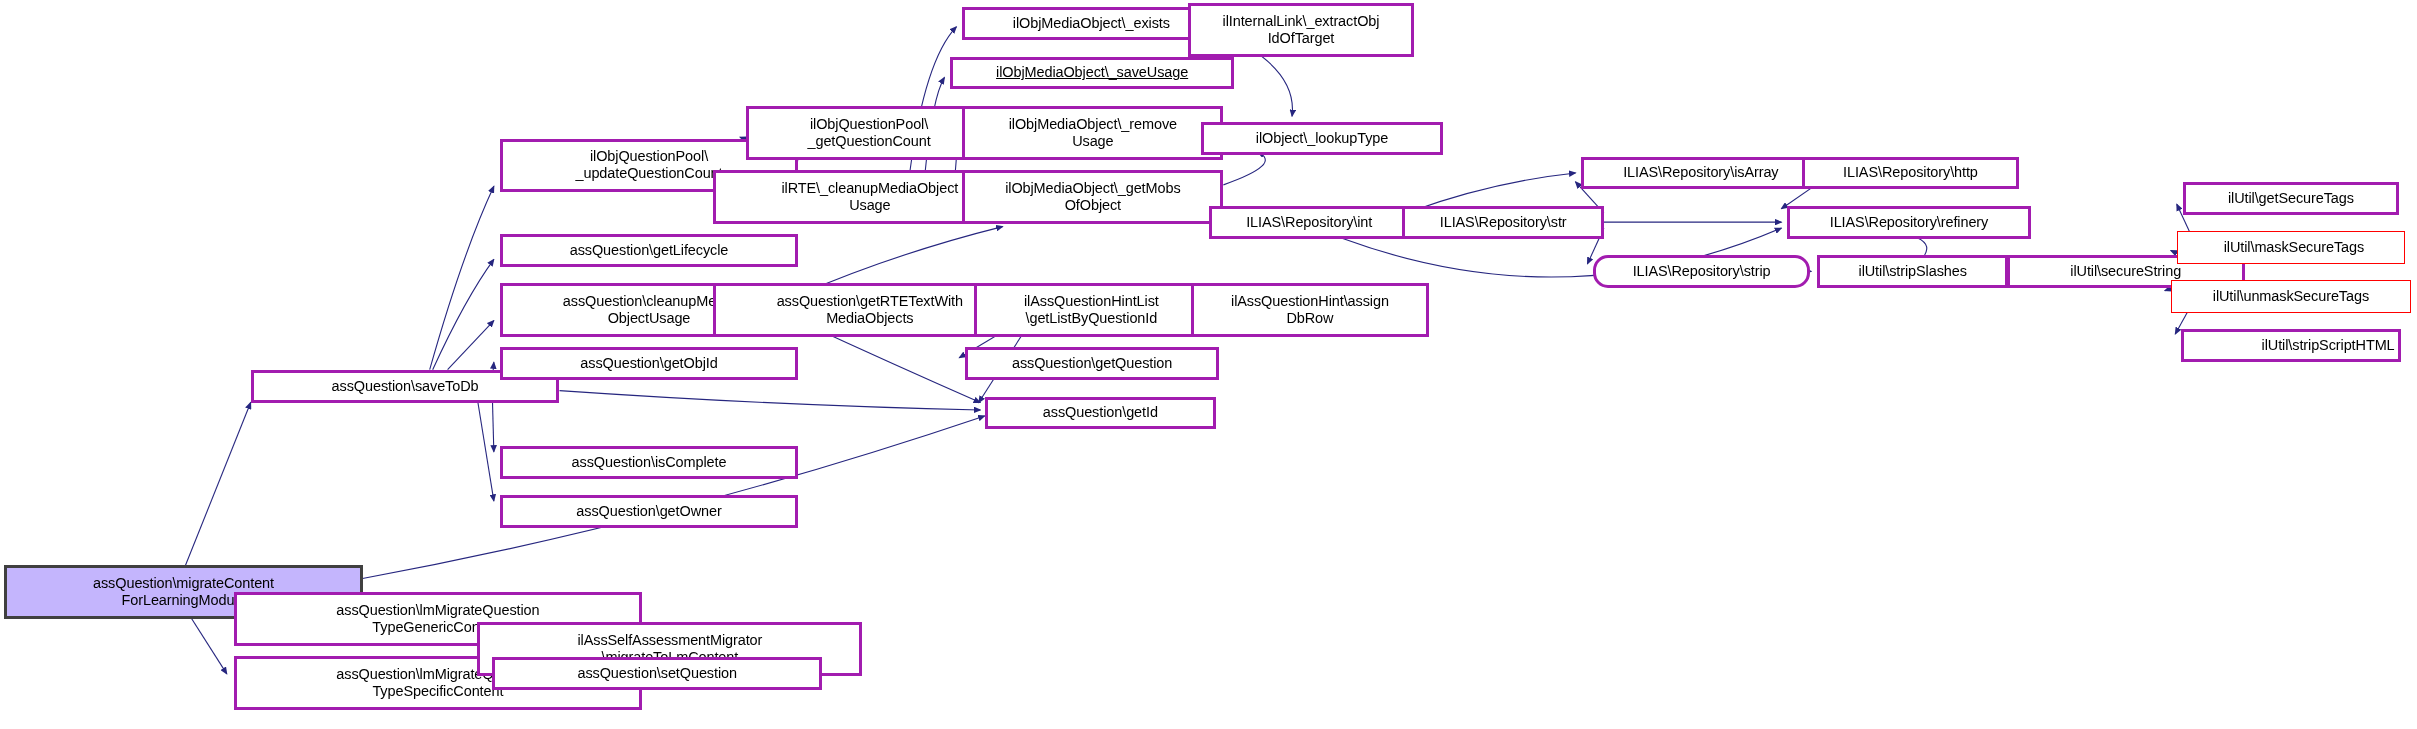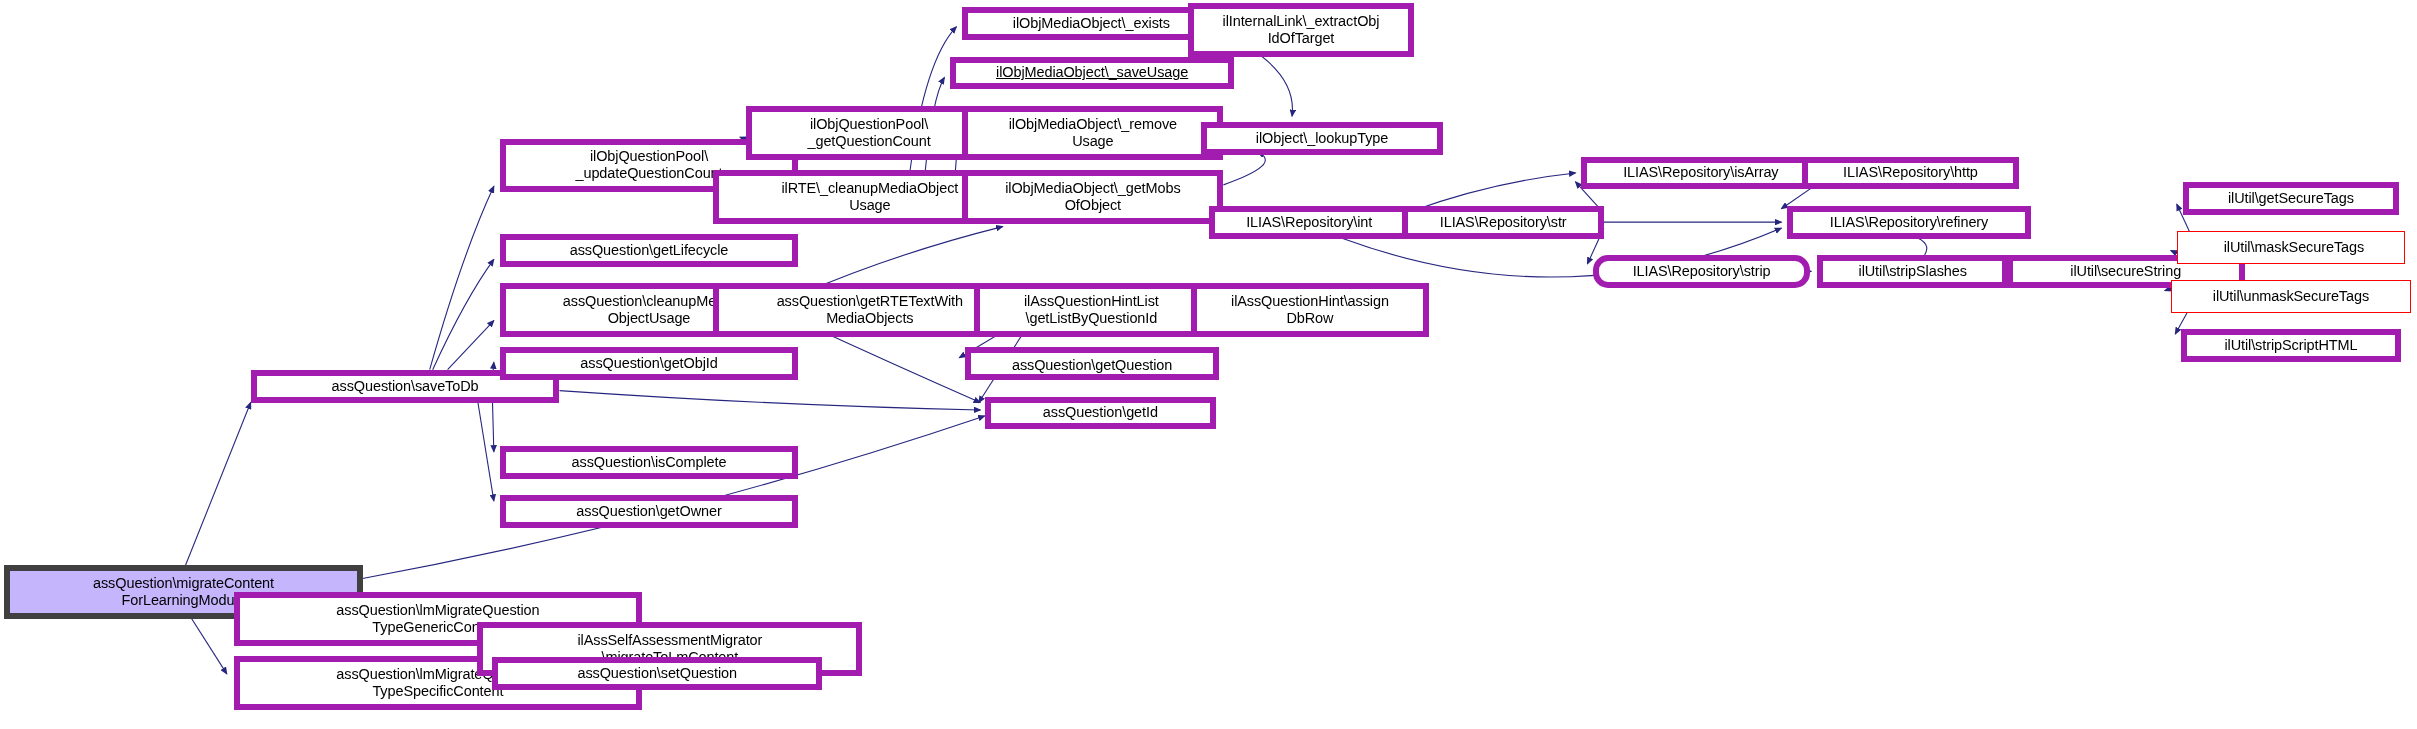--- a/index.html
+++ b/index.html
@@ -2,21 +2,21 @@
 <html><head>
 <meta charset="utf-8">
 <style>
   html,body{margin:0;padding:0;background:#ffffff;}
   body{font-family:"Liberation Sans",sans-serif;}
   #canvas{position:relative;width:2417px;height:729px;background:#fff;overflow:hidden;}
   svg#edges{position:absolute;left:0;top:0;width:2417px;height:729px;pointer-events:none;}
   .node{
     position:absolute;
     box-sizing:border-box;
-    border:6px solid #a21caf;
+    border:3px solid #a21caf;
     background:#ffffff;
     display:flex;
     align-items:center;
     justify-content:center;
     text-align:center;
     font-size:13.5px;
     line-height:15.5px;
     color:#000000;
     letter-spacing:-0.1px;
     white-space:pre-line;
@@ -101,21 +101,21 @@
       <div class="node" style="left: 499.812px; top: 445.748px; width: 298.395px; height: 32.7975px; font-size: 14.4906px; line-height: 17.0994px;"><span>assQuestion\isComplete</span></div>
       <div class="node" style="left: 499.812px; top: 494.945px; width: 298.395px; height: 32.7975px; font-size: 14.4906px; line-height: 17.0994px;"><span>assQuestion\getOwner</span></div>
       <div class="node" style="left: 745.988px; top: 105.847px; width: 246.176px; height: 53.6687px; font-size: 14.4906px; line-height: 17.0994px;"><span>ilObjQuestionPool\
 _getQuestionCount</span></div>
       <div class="node" style="left: 713.164px; top: 169.951px; width: 313.315px; height: 53.6687px; font-size: 14.4906px; line-height: 17.0994px;"><span>ilRTE\_cleanupMediaObject
 Usage</span></div>
       <div class="node" style="left: 713.164px; top: 283.252px; width: 313.315px; height: 53.6687px; font-size: 14.4906px; line-height: 17.0994px;"><span>assQuestion\getRTETextWith
 MediaObjects</span></div>
       <div class="node" style="left: 974.26px; top: 283.252px; width: 234.24px; height: 53.6687px; font-size: 14.4906px; line-height: 17.0994px;"><span>ilAssQuestionHintList
 \getListByQuestionId</span></div>
-      <div class="node" style="left: 965.308px; top: 347.356px; width: 253.636px; height: 32.7975px; font-size: 14.4906px; line-height: 17.0994px; align-items: flex-end;"><span>assQuestion\getQuestion</span></div>
+      <div class="node" style="left: 965.308px; top: 347.356px; width: 253.636px; height: 32.7975px; font-size: 14.4906px; line-height: 17.0994px;"><span>assQuestion\getQuestion</span></div>
       <div class="node" style="left: 984.704px; top: 396.552px; width: 231.256px; height: 32.7975px; font-size: 14.4906px; line-height: 17.0994px;"><span>assQuestion\getId</span></div>
       <div class="node" style="left: 962.324px; top: 7.45399px; width: 258.112px; height: 32.7975px; font-size: 14.4906px; line-height: 17.0994px;"><span>ilObjMediaObject\_exists</span></div>
       <div class="node" style="left: 950.388px; top: 56.6503px; width: 283.475px; height: 32.7975px; font-size: 14.4906px; line-height: 17.0994px; text-decoration: underline;"><span>ilObjMediaObject\_saveUsage</span></div>
       <div class="node" style="left: 962.324px; top: 105.847px; width: 261.096px; height: 53.6687px; font-size: 14.4906px; line-height: 17.0994px;"><span>ilObjMediaObject\_remove
 Usage</span></div>
       <div class="node" style="left: 962.324px; top: 169.951px; width: 261.096px; height: 53.6687px; font-size: 14.4906px; line-height: 17.0994px;"><span>ilObjMediaObject\_getMobs
 OfObject</span></div>
       <div class="node" style="left: 1187.61px; top: 2.98159px; width: 226.78px; height: 53.6687px; font-size: 14.4906px; line-height: 17.0994px;"><span>ilInternalLink\_extractObj
 IdOfTarget</span></div>
       <div class="node" style="left: 1201.04px; top: 122.245px; width: 242px; height: 32.7975px; font-size: 14.4906px; line-height: 17.0994px;"><span>ilObject\_lookupType</span></div>
@@ -125,15 +125,15 @@
       <div class="node" style="left: 1402.46px; top: 205.73px; width: 201.417px; height: 32.7975px; font-size: 14.4906px; line-height: 17.0994px;"><span>ILIAS\Repository\str</span></div>
       <div class="node" style="left: 1581.49px; top: 156.534px; width: 238.716px; height: 32.7975px; font-size: 14.4906px; line-height: 17.0994px;"><span>ILIAS\Repository\isArray</span></div>
       <div class="node" style="left: 1593.43px; top: 254.926px; width: 216.336px; height: 32.7975px; font-size: 14.4906px; line-height: 17.0994px; border-radius: 15px;"><span>ILIAS\Repository\strip</span></div>
       <div class="node" style="left: 1802.31px; top: 156.534px; width: 216.336px; height: 32.7975px; font-size: 14.4906px; line-height: 17.0994px;"><span>ILIAS\Repository\http</span></div>
       <div class="node" style="left: 1787.39px; top: 205.73px; width: 243.192px; height: 32.7975px; font-size: 14.4906px; line-height: 17.0994px;"><span>ILIAS\Repository\refinery</span></div>
       <div class="node" style="left: 1817.23px; top: 254.926px; width: 190.973px; height: 32.7975px; font-size: 14.4906px; line-height: 17.0994px;"><span>ilUtil\stripSlashes</span></div>
       <div class="node" style="left: 2006.71px; top: 254.926px; width: 238px; height: 32.7975px; font-size: 14.4906px; line-height: 17.0994px;"><span>ilUtil\secureString</span></div>
       <div class="node" style="left: 2182.76px; top: 181.877px; width: 216.336px; height: 32.7975px; font-size: 14.4906px; line-height: 17.0994px;"><span>ilUtil\getSecureTags</span></div>
       <div class="node red" style="left: 2176.79px; top: 231.074px; width: 228.272px; height: 32.7975px; font-size: 14.4906px; line-height: 17.0994px; padding-left: 9px;"><span>ilUtil\maskSecureTags</span></div>
       <div class="node red" style="left: 2170.82px; top: 280.27px; width: 240.208px; height: 32.7975px; font-size: 14.4906px; line-height: 17.0994px;"><span>ilUtil\unmaskSecureTags</span></div>
-      <div class="node" style="left: 2181.27px; top: 329.466px; width: 219.32px; height: 32.7975px; font-size: 14.4906px; line-height: 17.0994px;"><span>ilUtil\stripScriptHTML</span></div>
+      <div class="node" style="left: 2181.27px; top: 329.466px; width: 219.32px; height: 32.7975px; font-size: 14.4906px; line-height: 17.0994px; justify-content: flex-end;"><span>ilUtil\stripScriptHTML</span></div>
     </div>
 </div>
 
 </body></html>

